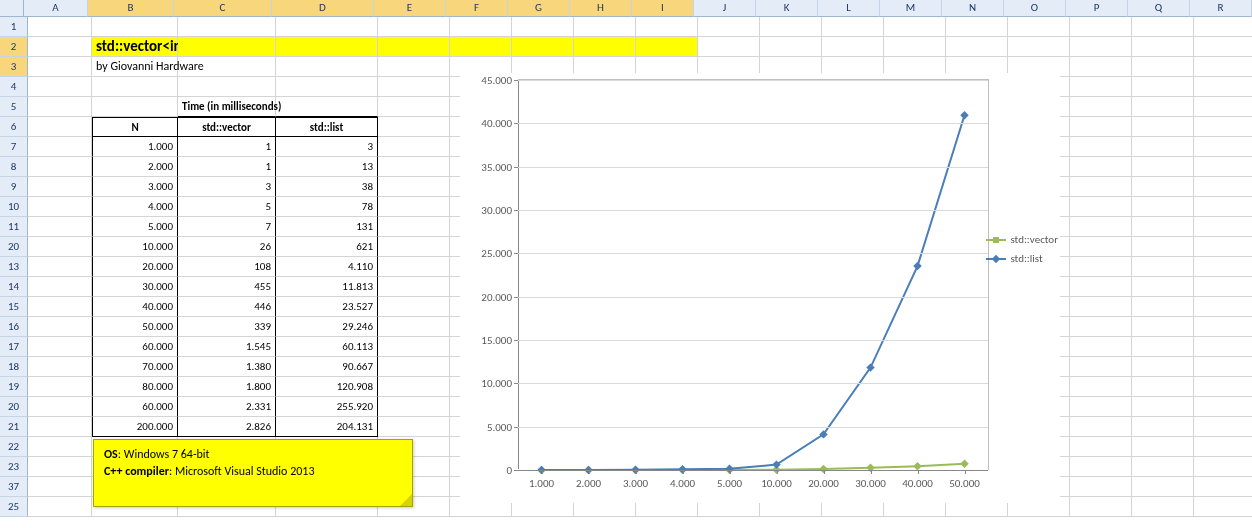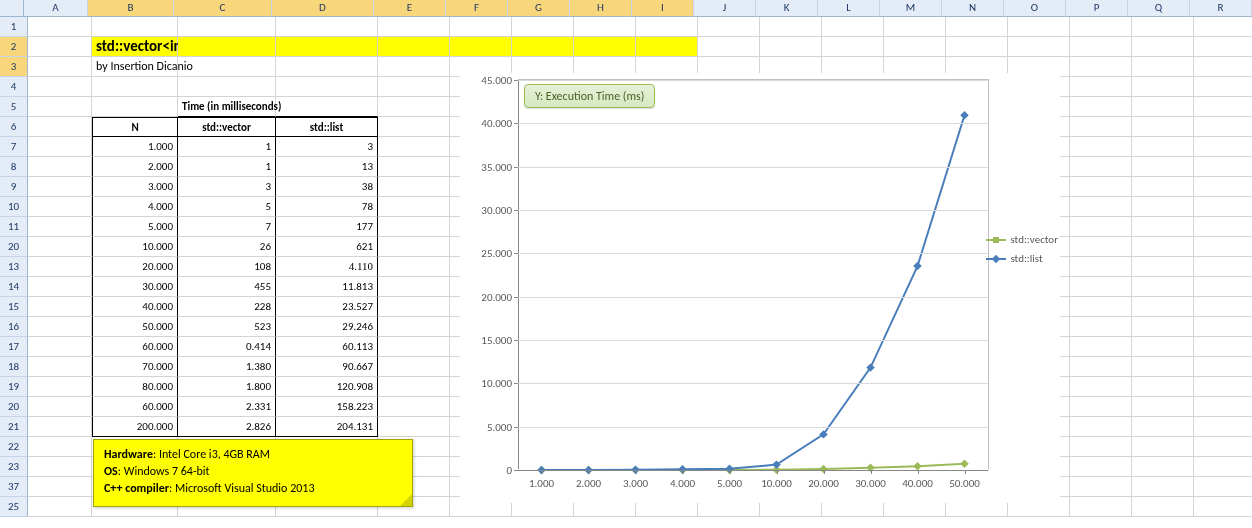--- a/index.html
+++ b/index.html
@@ -337,21 +337,21 @@
         <div class="cell" style="width: 62px;"></div>
         <div class="cell" style="width: 62px;"></div>
         <div class="cell" style="width: 62px;"></div>
         <div class="cell" style="width: 62px;"></div>
         <div class="cell" style="width: 62px;"></div>
         <div class="cell" style="width: 62px;"></div>
         <div class="cell" style="width: 62px;"></div>
       </div>
       <div class="grid-row">
         <div class="cell" style="width: 64px;"></div>
-        <div class="cell author" style="width: 86px;">by Insertion Dicanio</div>
+        <div class="cell author" style="width: 86px;">by Giovanni Hardware</div>
         <div class="cell" style="width: 98px;"></div>
         <div class="cell" style="width: 102px;"></div>
         <div class="cell" style="width: 72px;"></div>
         <div class="cell" style="width: 62px;"></div>
         <div class="cell" style="width: 62px;"></div>
         <div class="cell" style="width: 62px;"></div>
         <div class="cell" style="width: 62px;"></div>
         <div class="cell" style="width: 62px;"></div>
         <div class="cell" style="width: 62px;"></div>
         <div class="cell" style="width: 62px;"></div>
@@ -499,21 +499,21 @@
         <div class="cell" style="width: 62px;"></div>
         <div class="cell" style="width: 62px;"></div>
         <div class="cell" style="width: 62px;"></div>
         <div class="cell" style="width: 62px;"></div>
         <div class="cell" style="width: 62px;"></div>
       </div>
       <div class="grid-row">
         <div class="cell" style="width: 64px;"></div>
         <div class="cell tbl-cell-num bl br-thick" style="width: 86px;">5.000</div>
         <div class="cell tbl-cell-num br-thick" style="width: 98px;">7</div>
-        <div class="cell tbl-cell-num br-thick" style="width: 102px;">177</div>
+        <div class="cell tbl-cell-num br-thick" style="width: 102px;">131</div>
         <div class="cell" style="width: 72px;"></div>
         <div class="cell" style="width: 62px;"></div>
         <div class="cell" style="width: 62px;"></div>
         <div class="cell" style="width: 62px;"></div>
         <div class="cell" style="width: 62px;"></div>
         <div class="cell" style="width: 62px;"></div>
         <div class="cell" style="width: 62px;"></div>
         <div class="cell" style="width: 62px;"></div>
         <div class="cell" style="width: 62px;"></div>
         <div class="cell" style="width: 62px;"></div>
@@ -539,21 +539,21 @@
         <div class="cell" style="width: 62px;"></div>
         <div class="cell" style="width: 62px;"></div>
         <div class="cell" style="width: 62px;"></div>
         <div class="cell" style="width: 62px;"></div>
         <div class="cell" style="width: 62px;"></div>
       </div>
       <div class="grid-row">
         <div class="cell" style="width: 64px;"></div>
         <div class="cell tbl-cell-num bl br-thick" style="width: 86px;">20.000</div>
         <div class="cell tbl-cell-num br-thick" style="width: 98px;">108</div>
-        <div class="cell tbl-cell-num br-thick" style="width: 102px; font-family: Liberation Serif, serif;">4.110</div>
+        <div class="cell tbl-cell-num br-thick" style="width: 102px;">4.110</div>
         <div class="cell" style="width: 72px;"></div>
         <div class="cell" style="width: 62px;"></div>
         <div class="cell" style="width: 62px;"></div>
         <div class="cell" style="width: 62px;"></div>
         <div class="cell" style="width: 62px;"></div>
         <div class="cell" style="width: 62px;"></div>
         <div class="cell" style="width: 62px;"></div>
         <div class="cell" style="width: 62px;"></div>
         <div class="cell" style="width: 62px;"></div>
         <div class="cell" style="width: 62px;"></div>
@@ -578,61 +578,61 @@
         <div class="cell" style="width: 62px;"></div>
         <div class="cell" style="width: 62px;"></div>
         <div class="cell" style="width: 62px;"></div>
         <div class="cell" style="width: 62px;"></div>
         <div class="cell" style="width: 62px;"></div>
         <div class="cell" style="width: 62px;"></div>
       </div>
       <div class="grid-row">
         <div class="cell" style="width: 64px;"></div>
         <div class="cell tbl-cell-num bl br-thick" style="width: 86px;">40.000</div>
-        <div class="cell tbl-cell-num br-thick" style="width: 98px;">228</div>
+        <div class="cell tbl-cell-num br-thick" style="width: 98px;">446</div>
         <div class="cell tbl-cell-num br-thick" style="width: 102px;">23.527</div>
         <div class="cell" style="width: 72px;"></div>
         <div class="cell" style="width: 62px;"></div>
         <div class="cell" style="width: 62px;"></div>
         <div class="cell" style="width: 62px;"></div>
         <div class="cell" style="width: 62px;"></div>
         <div class="cell" style="width: 62px;"></div>
         <div class="cell" style="width: 62px;"></div>
         <div class="cell" style="width: 62px;"></div>
         <div class="cell" style="width: 62px;"></div>
         <div class="cell" style="width: 62px;"></div>
         <div class="cell" style="width: 62px;"></div>
         <div class="cell" style="width: 62px;"></div>
         <div class="cell" style="width: 62px;"></div>
         <div class="cell" style="width: 62px;"></div>
       </div>
       <div class="grid-row">
         <div class="cell" style="width: 64px;"></div>
         <div class="cell tbl-cell-num bl br-thick" style="width: 86px;">50.000</div>
-        <div class="cell tbl-cell-num br-thick" style="width: 98px;">523</div>
+        <div class="cell tbl-cell-num br-thick" style="width: 98px;">339</div>
         <div class="cell tbl-cell-num br-thick" style="width: 102px;">29.246</div>
         <div class="cell" style="width: 72px;"></div>
         <div class="cell" style="width: 62px;"></div>
         <div class="cell" style="width: 62px;"></div>
         <div class="cell" style="width: 62px;"></div>
         <div class="cell" style="width: 62px;"></div>
         <div class="cell" style="width: 62px;"></div>
         <div class="cell" style="width: 62px;"></div>
         <div class="cell" style="width: 62px;"></div>
         <div class="cell" style="width: 62px;"></div>
         <div class="cell" style="width: 62px;"></div>
         <div class="cell" style="width: 62px;"></div>
         <div class="cell" style="width: 62px;"></div>
         <div class="cell" style="width: 62px;"></div>
         <div class="cell" style="width: 62px;"></div>
       </div>
       <div class="grid-row">
         <div class="cell" style="width: 64px;"></div>
         <div class="cell tbl-cell-num bl br-thick" style="width: 86px;">60.000</div>
-        <div class="cell tbl-cell-num br-thick" style="width: 98px;">0.414</div>
+        <div class="cell tbl-cell-num br-thick" style="width: 98px;">1.545</div>
         <div class="cell tbl-cell-num br-thick" style="width: 102px;">60.113</div>
         <div class="cell" style="width: 72px;"></div>
         <div class="cell" style="width: 62px;"></div>
         <div class="cell" style="width: 62px;"></div>
         <div class="cell" style="width: 62px;"></div>
         <div class="cell" style="width: 62px;"></div>
         <div class="cell" style="width: 62px;"></div>
         <div class="cell" style="width: 62px;"></div>
         <div class="cell" style="width: 62px;"></div>
         <div class="cell" style="width: 62px;"></div>
@@ -679,21 +679,21 @@
         <div class="cell" style="width: 62px;"></div>
         <div class="cell" style="width: 62px;"></div>
         <div class="cell" style="width: 62px;"></div>
         <div class="cell" style="width: 62px;"></div>
         <div class="cell" style="width: 62px;"></div>
       </div>
       <div class="grid-row">
         <div class="cell" style="width: 64px;"></div>
         <div class="cell tbl-cell-num bl br-thick" style="width: 86px;">60.000</div>
         <div class="cell tbl-cell-num br-thick" style="width: 98px;">2.331</div>
-        <div class="cell tbl-cell-num br-thick" style="width: 102px;">158.223</div>
+        <div class="cell tbl-cell-num br-thick" style="width: 102px;">255.920</div>
         <div class="cell" style="width: 72px;"></div>
         <div class="cell" style="width: 62px;"></div>
         <div class="cell" style="width: 62px;"></div>
         <div class="cell" style="width: 62px;"></div>
         <div class="cell" style="width: 62px;"></div>
         <div class="cell" style="width: 62px;"></div>
         <div class="cell" style="width: 62px;"></div>
         <div class="cell" style="width: 62px;"></div>
         <div class="cell" style="width: 62px;"></div>
         <div class="cell" style="width: 62px;"></div>
@@ -798,21 +798,20 @@
         <div class="cell" style="width: 62px;"></div>
         <div class="cell" style="width: 62px;"></div>
         <div class="cell" style="width: 62px;"></div>
         <div class="cell" style="width: 62px;"></div>
         <div class="cell" style="width: 62px;"></div>
         <div class="cell" style="width: 62px;"></div>
       </div>
     </div>
 
   <div class="note">
-    <div><b>Hardware</b><span>: Intel Core i3, 4GB RAM</span></div>
     <div><b>OS</b><span>: Windows 7 64-bit</span></div>
     <div><b>C++ compiler</b><span>: Microsoft Visual Studio 2013</span></div>
   </div>
 
   <div class="chart">
     <div class="y-axis-line"></div>
     <div class="plot-area" id="plot">
       <svg class="lines" id="chart-svg">
           <polyline points="23.5,389.99133333333333 70.5,389.99133333333333 117.5,389.974 164.5,389.95666666666665 211.5,389.9393333333333 258.5,389.7746666666667 305.5,389.064 352.5,387.8593333333333 399.5,386.13466666666665 446.5,383.8553333333333" fill="none" stroke="#9bbb59" stroke-width="2"></polyline>
           <rect x="23.5" y="389.99133333333333" width="6" height="6" fill="#9bbb59" transform="translate(-3,-3) rotate(45 26.5 392.99133333333333)"></rect>
@@ -897,15 +896,14 @@
       </div>
       <div class="legend-item">
         <span class="legend-line blue">
             <span class="legend-marker blue"></span>
           </span>
         <span>std::list</span>
       </div>
     </div>
   </div>
 
-  <div class="callout" id="callout-y">Y: Execution Time (ms)</div>
 
 </div>
 
 </body></html>

